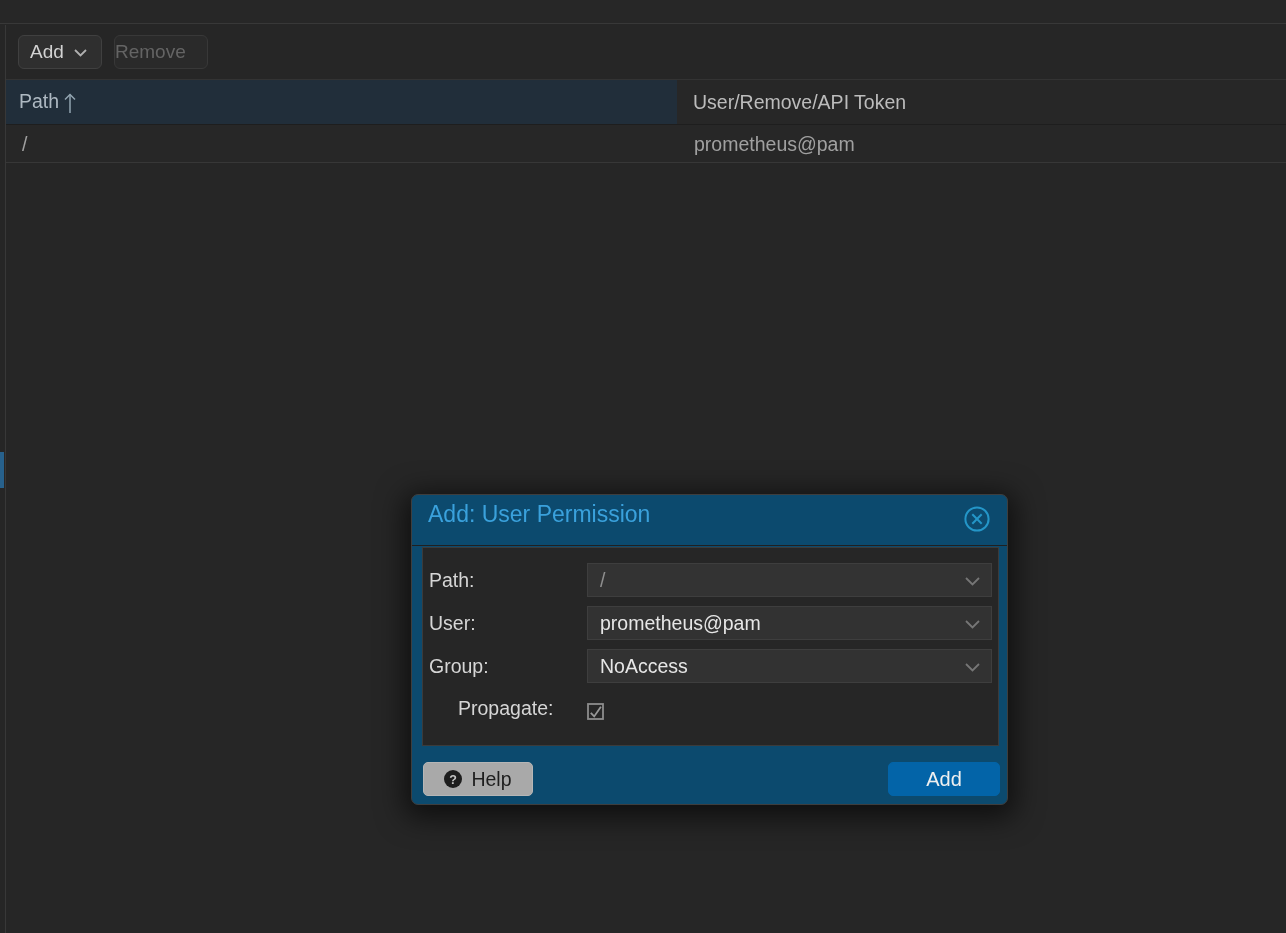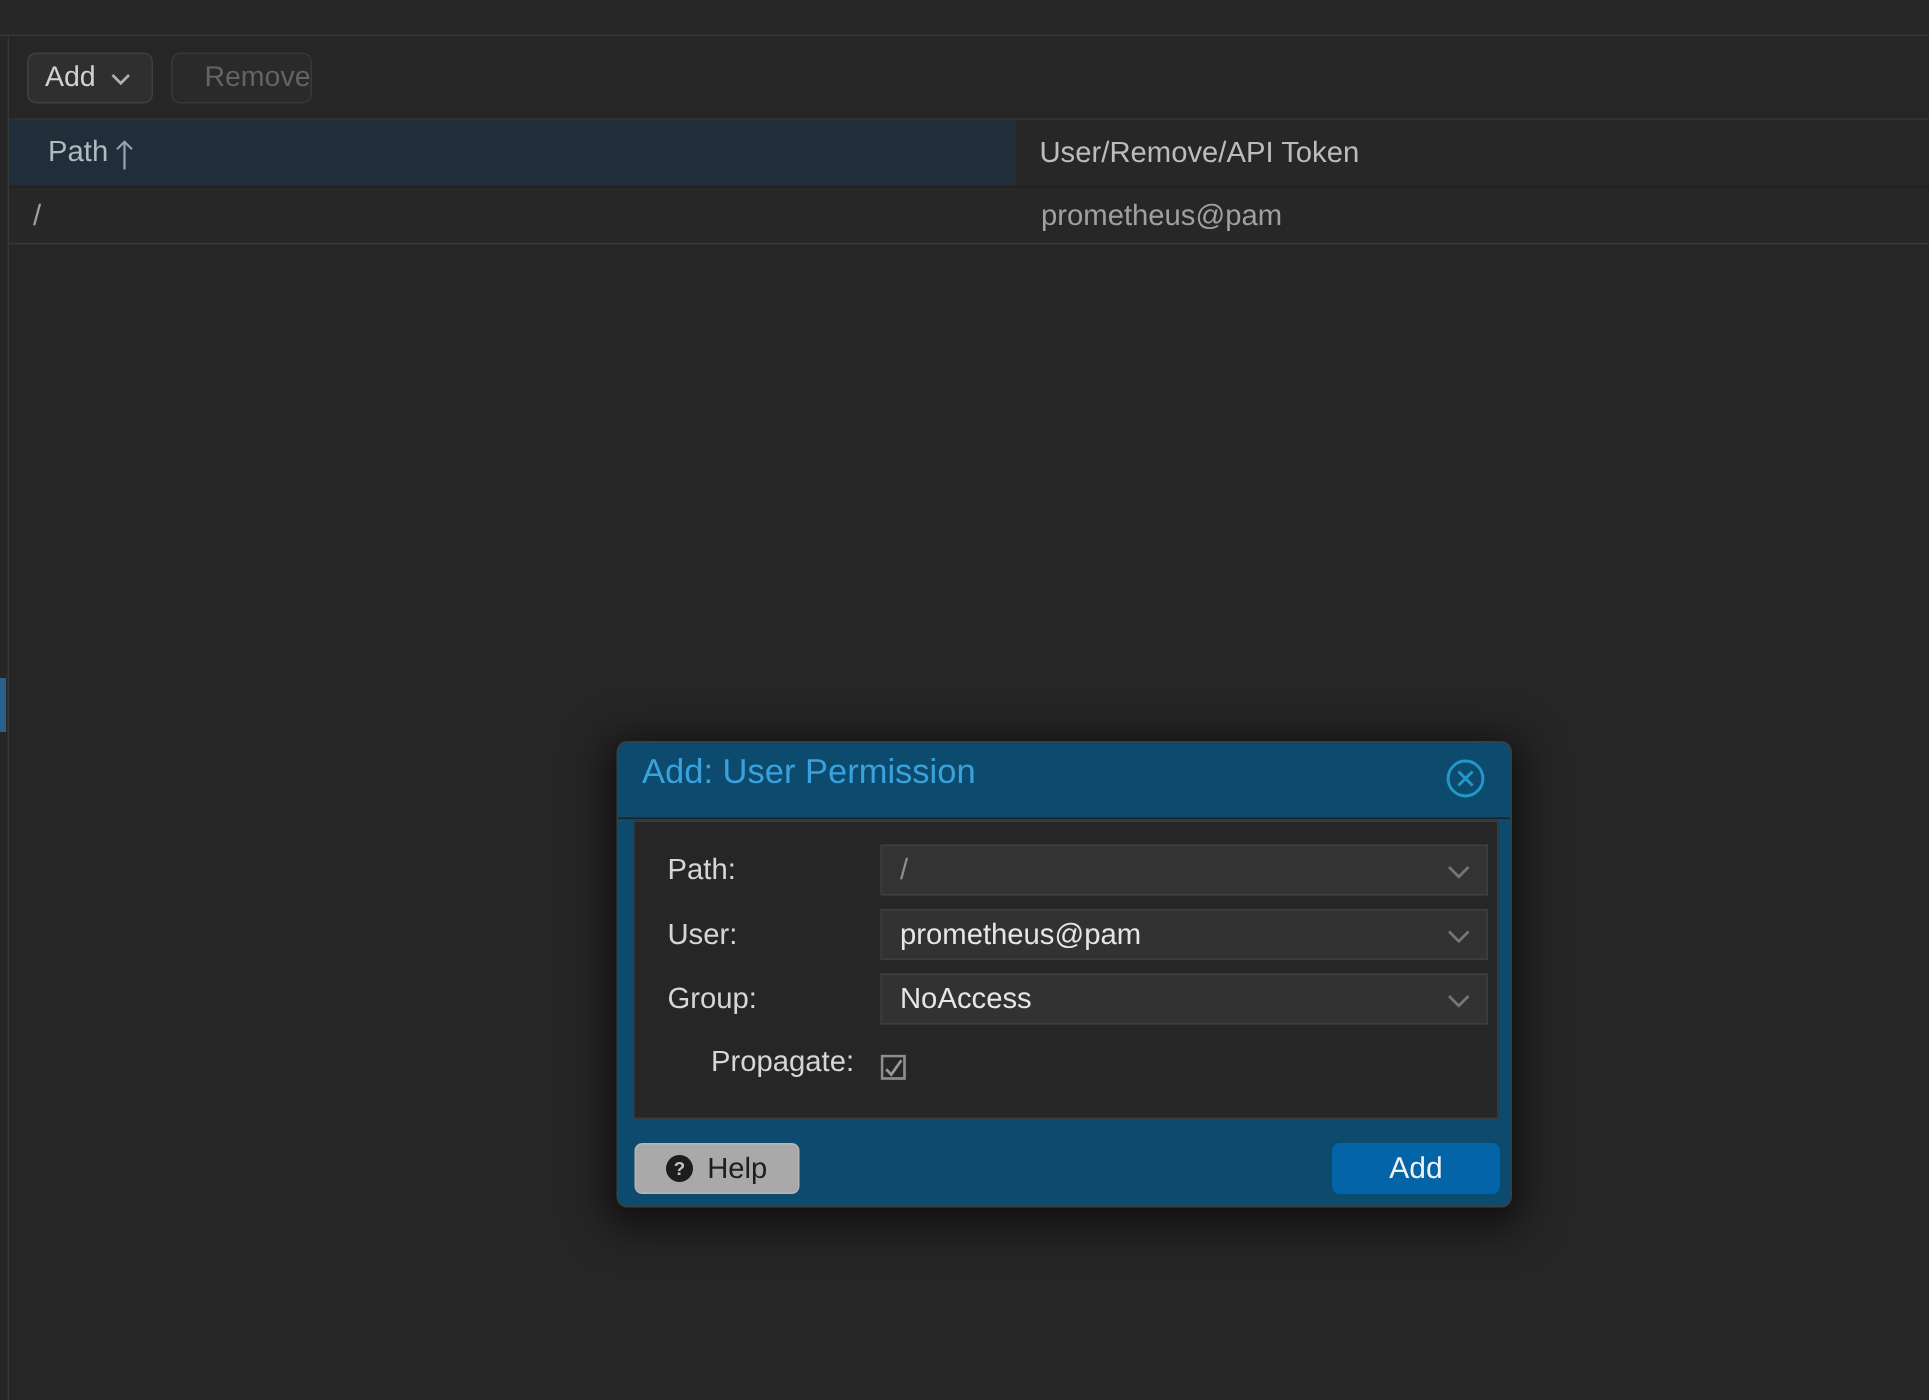--- a/index.html
+++ b/index.html
@@ -9,53 +9,53 @@
 
   
   #topstrip { left:0; top:0; width:1286px; height:24px; background:#272727;
     border-bottom:1px solid #383838; }
   
   #splitter { left:5px; top:25px; width:1px; height:908px; background:#383838; }
   #bluebar { left:0; top:452px; width:4px; height:36px; background:#27618c; }
 
   
   .tbtn { position:absolute; border-radius:6px; font-size:19px;
-    display:flex; align-items:center; justify-content:flex-end; }
+    display:flex; align-items:center; justify-content:flex-start; }
   #btn-add { left:18px; top:35px; width:84px; height:34px; background:#2f2f2f;
     border:1px solid #404040; color:#d2d2d2; justify-content:flex-start; padding-left:11px; }
   #btn-add svg { position:absolute; right:14px; top:13px; }
   #btn-remove { left:114px; top:35px; width:94px; height:34px; background:#2a2a2a;
     border:1px solid #383838; color:#646464; }
 
   
   #hdr { left:6px; top:79px; width:1280px; height:46px; background:#272727;
     border-top:1px solid #333333; border-bottom:1px solid #1e1e1e; }
   #hdr-path { left:6px; top:80px; width:671px; height:44px; background:#212e3a;
-    color:#aeb9c2; font-size:19.5px; padding-bottom:2px; display:flex; align-items:center; padding-left:26px; gap:4px; }
+    color:#aeb9c2; font-size:19.5px; padding-bottom:2px; display:flex; align-items:center; padding-left:13px; gap:4px; }
   #hdr-user { left:693px; top:80px; height:44px; color:#bcbcbc; font-size:19.5px;
     display:flex; align-items:center; }
 
   
   #row { left:6px; top:125px; width:1280px; height:38px; background:#272727;
     border-bottom:1px solid #373737; }
   #row-path { left:22px; top:125px; height:38px; color:#a0a0a0; font-size:19.5px;
     display:flex; align-items:center; }
   #row-user { left:694px; top:125px; height:38px; color:#a0a0a0; font-size:19.5px;
     display:flex; align-items:center; }
 
   
   #modal { left:411px; top:494px; width:597px; height:311px; background:#0c4a6e;
     border:1px solid #3e3e3e; border-radius:7px;
     box-shadow:0 6px 28px 7px rgba(0,0,0,0.6); }
   #mtitle { left:16px; top:5px; color:#3aa1dc; font-size:23px; line-height:28px; }
   #mtitlebar { left:0; top:0; width:100%; height:51px; border-bottom:1px solid #202020; }
   #mclose { left:552px; top:11px; width:26px; height:26px; }
   #mbody { left:10px; top:52px; width:577px; height:199px; background:#262626;
     border:1px solid #3b3b3b; }
-  .flabel { position:absolute; left:33px; color:#d6d6d6; font-size:19.5px; height:34px;
+  .flabel { position:absolute; left:17px; color:#d6d6d6; font-size:19.5px; height:34px;
     display:flex; align-items:center; }
   .ffield { position:absolute; left:175px; width:405px; height:34px; font-size:19.5px;
     display:flex; align-items:center; padding-left:12px; border:1px solid #3e3e3e; }
   .fsel { background:#323232; color:#e6e6e6; }
   .fro  { background:#333333; color:#8f8f8f; }
   .chev { position:absolute; right:11px; top:13px; }
   #fcheck { position:absolute; left:175px; top:208px; width:17px; height:17px; }
 
   
   #btn-help { left:11px; top:267px; width:110px; height:34px; background:#a9a9a9;

